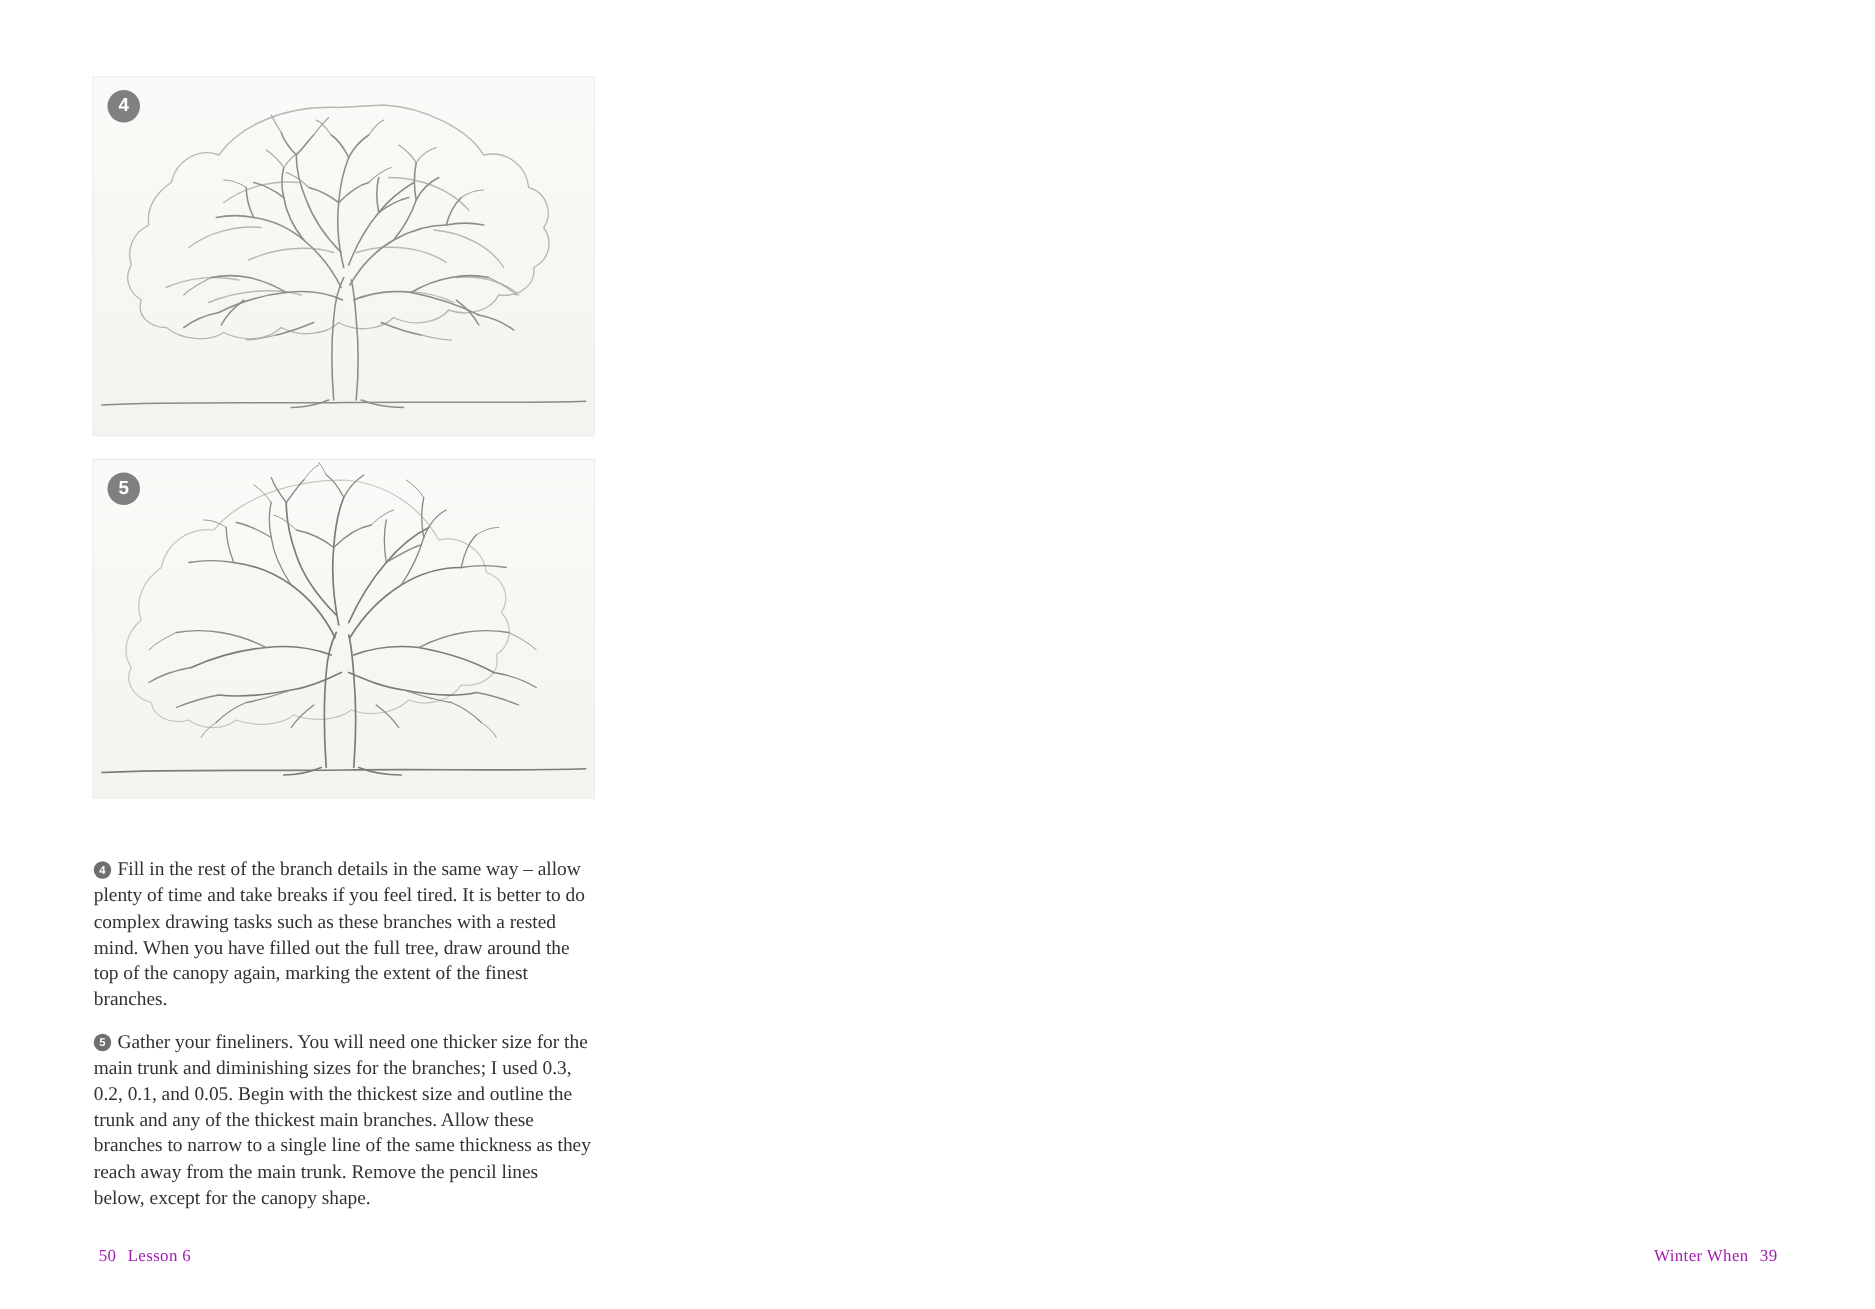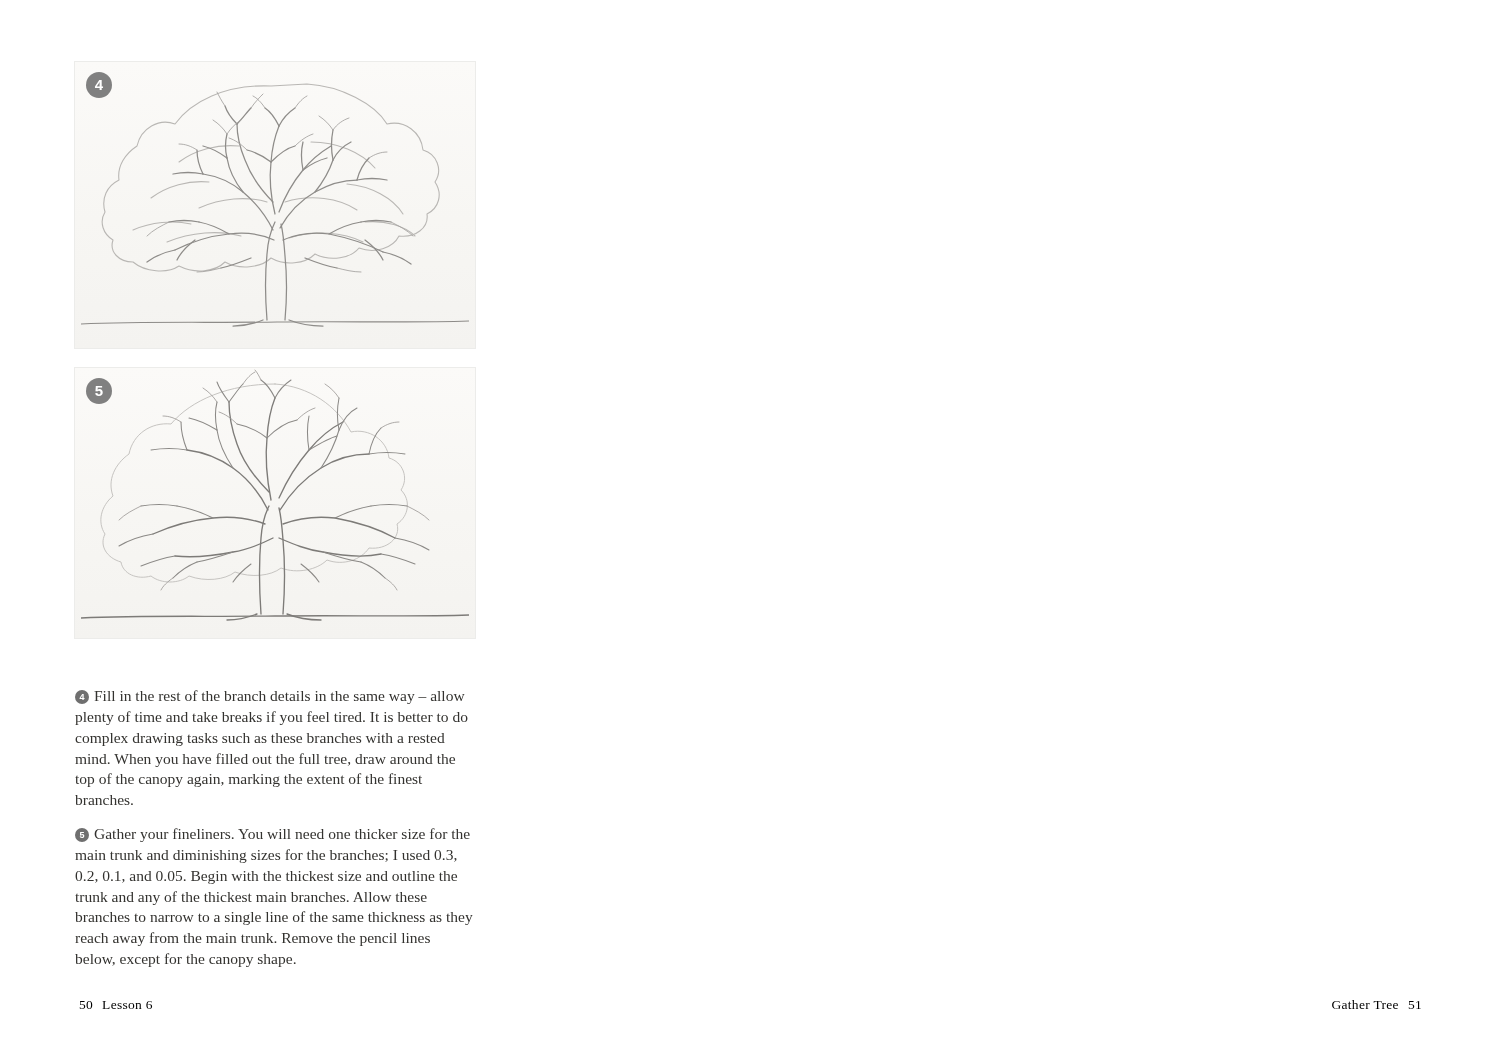--- a/index.html
+++ b/index.html
@@ -127,21 +127,21 @@
     line-height: 1.345;
     text-align: left;
   }
 
   
   .footer {
     position: absolute;
     bottom: 34px;
     font-family: "Liberation Serif", serif;
     font-size: 13.5px;
-    color: #000000;
+    color: #a21caf;
     letter-spacing: .3px;
   }
   #footer-left  { left: 79px; }
   #footer-right { right: 78px; }
   .footer .sep { display: inline-block; width: 9px; }
 </style>
 </head>
 <body>
 
 <div class="spread">
@@ -337,16 +337,16 @@
 
 
     <div class="footer" id="footer-left">
       <span>50</span><span class="sep"></span><span>Lesson 6</span>
     </div>
   </div>
 
   <div class="page page-right">
 
     <div class="footer" id="footer-right">
-      <span>Gather Tree</span><span class="sep"></span><span>51</span>
+      <span>Winter When</span><span class="sep"></span><span>39</span>
     </div>
   </div>
 </div>
 
 </body></html>

